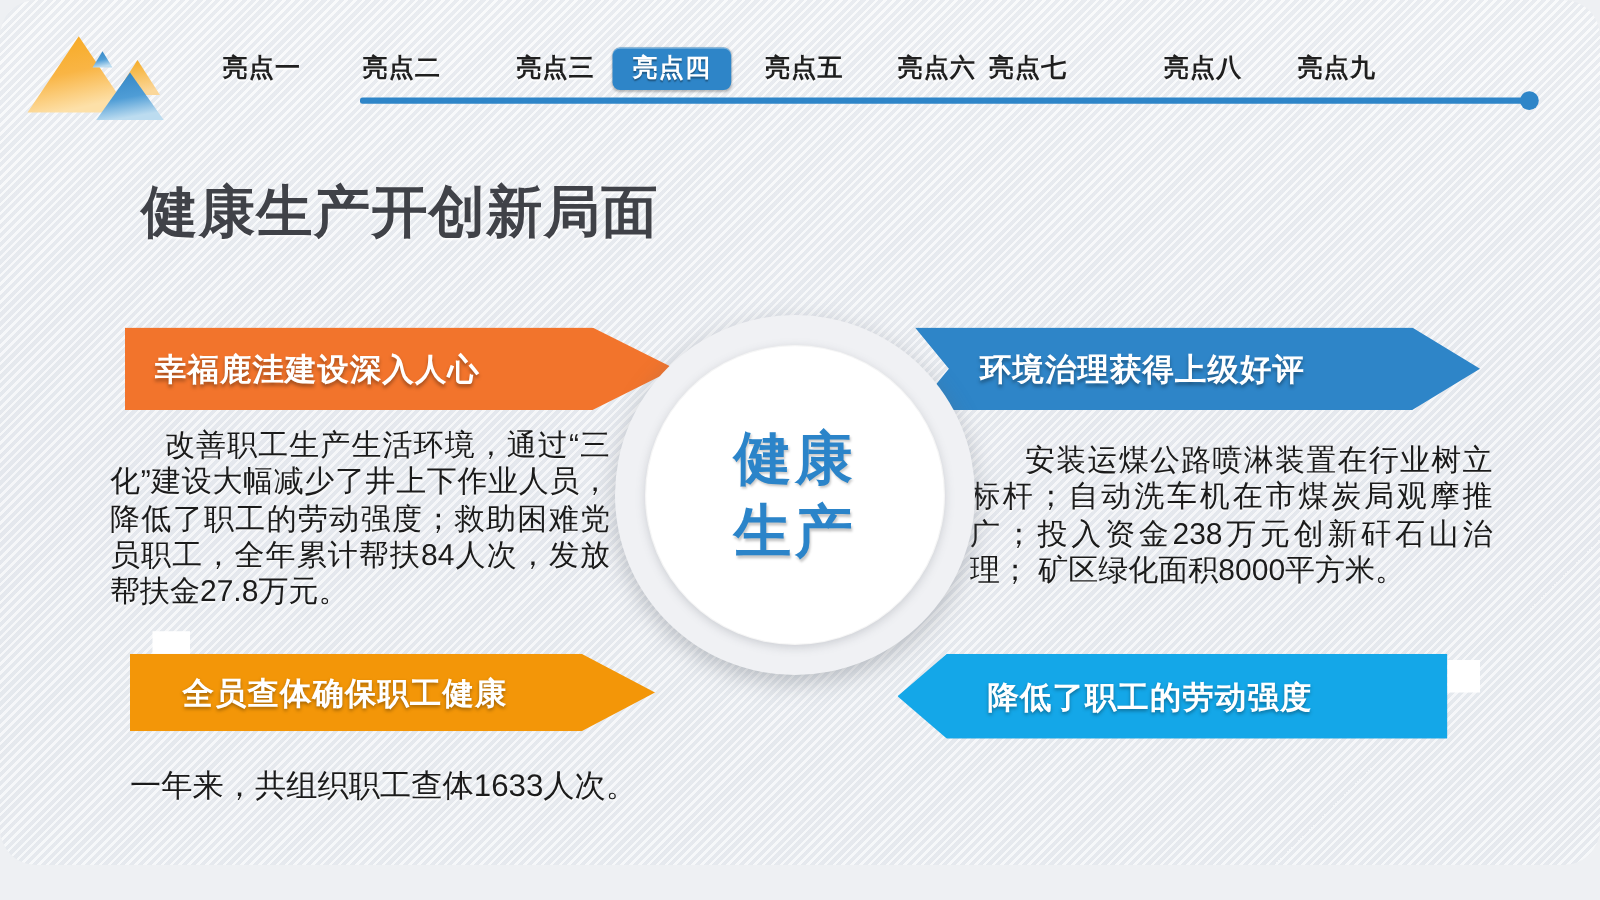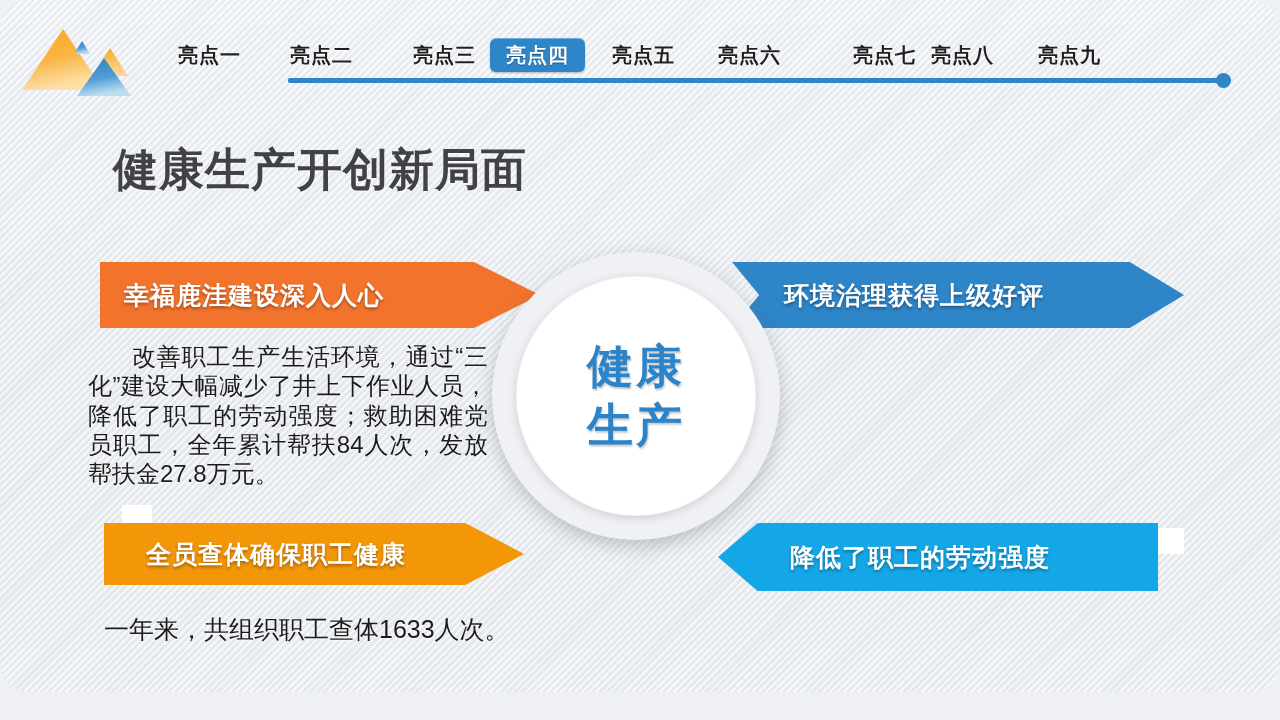--- a/index.html
+++ b/index.html
@@ -273,21 +273,21 @@
     </svg>
   </div>
 
   <div id="nav">
     <div class="nav-item" style="left:28px;">亮点一</div>
     <div class="nav-item" style="left:140px;">亮点二</div>
     <div class="nav-item" style="left:235px;margin-left:28px;">亮点三</div>
     <div class="nav-item active" style="left:340px;">亮点四</div>
     <div class="nav-item" style="left:462px;">亮点五</div>
     <div class="nav-item" style="left:568px;">亮点六</div>
-    <div class="nav-item" style="left:703px;font-family:Liberation Serif, serif;">亮点七</div>
+    <div class="nav-item" style="left:641px;font-family:Liberation Serif, serif;">亮点七</div>
     <div class="nav-item" style="left:781px;">亮点八</div>
     <div class="nav-item" style="left:888px;">亮点九</div>
   </div>
   <div id="nav-rule"></div>
   <div id="nav-dot"></div>
 
   <div id="title">健康生产开创新局面</div>
 
   <div class="banner" id="banner-tl">
     <span>幸福鹿洼建设深入人心</span>
@@ -301,20 +301,21 @@
   <div class="banner" id="banner-bl">
     <span>全员查体确保职工健康</span>
   </div>
 
   <div class="banner" id="banner-br">
     <span>降低了职工的劳动强度</span>
   </div>
   <div id="notch-br"></div>
 
   <div class="body-text" id="text-tl">改善职工生产生活环境，通过“三化”建设大幅减少了井上下作业人员，降低了职工的劳动强度；救助困难党员职工，全年累计帮扶84人次，发放帮扶金27.8万元。</div>
+  <div class="body-text" id="text-tr">安装运煤公路喷淋装置在行业树立标杆；自动洗车机在市煤炭局观摩推广；投入资金238万元创新矸石山治理； 矿区绿化面积8000平方米。</div>
   <div class="body-text" id="text-bl">一年来，共组织职工查体1633人次。</div>
 
   <div id="circle-outer">
     <div id="circle-inner">
       <div class="circle-line">健康</div>
       <div class="circle-line">生产</div>
     </div>
   </div>
 
 </div>

